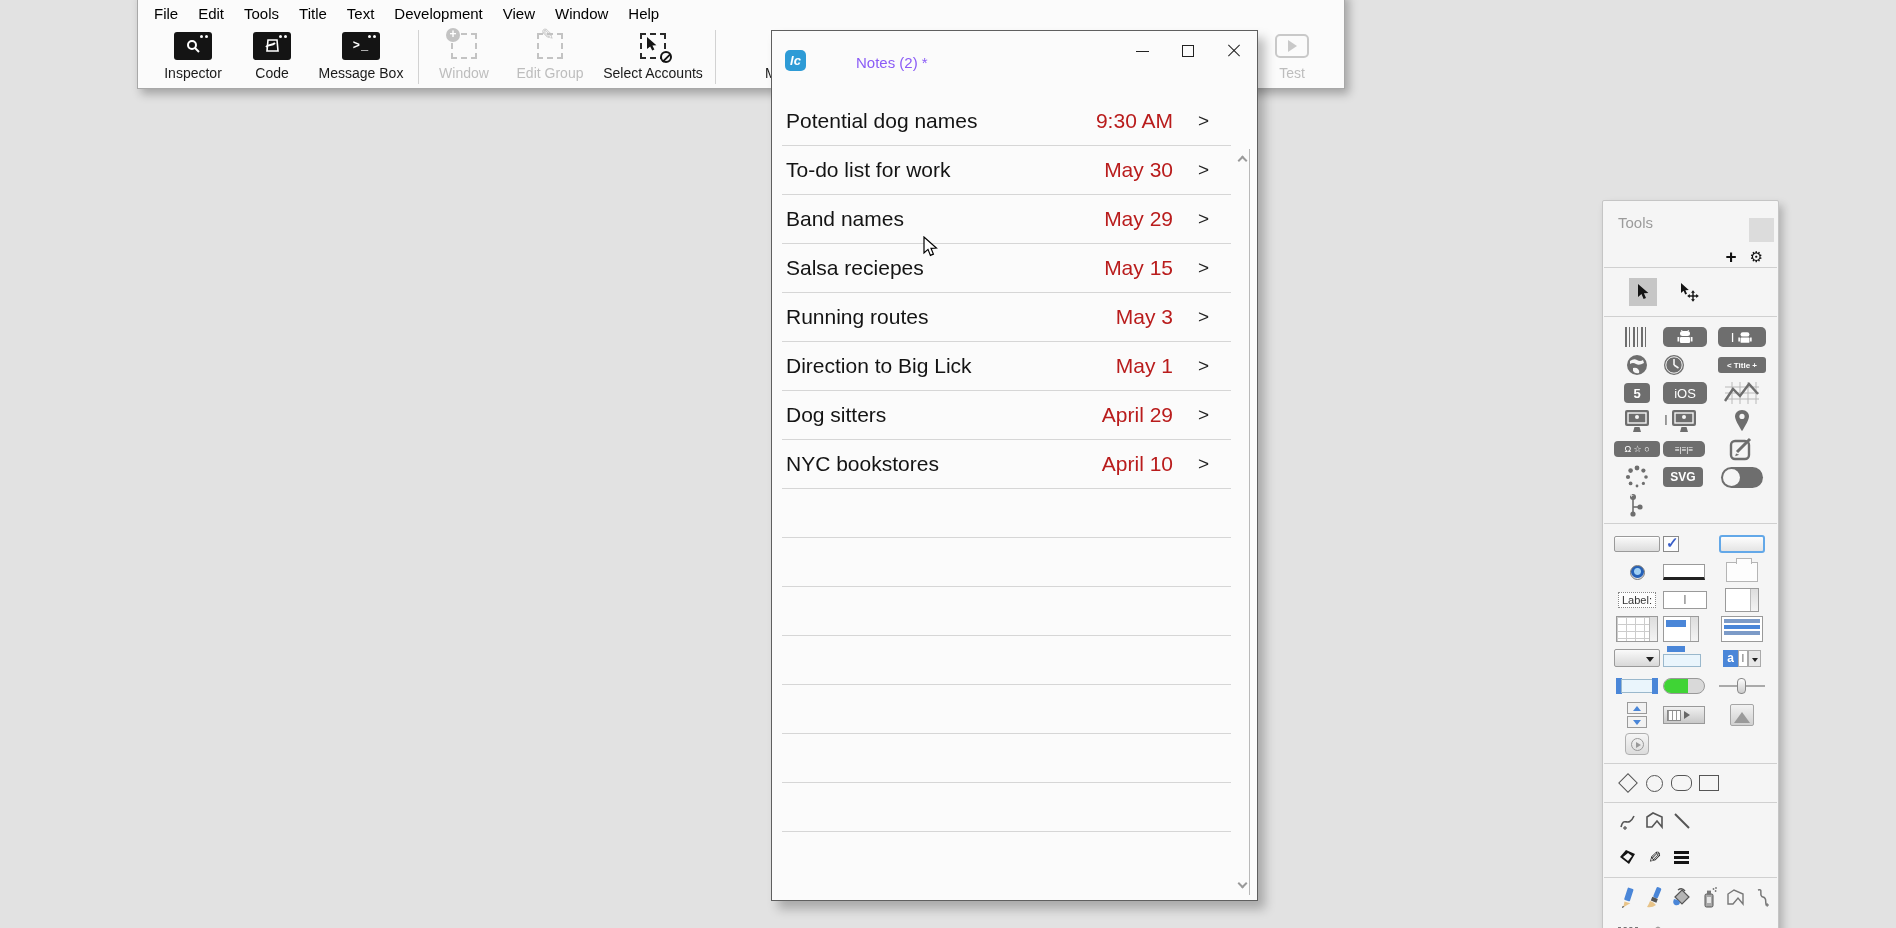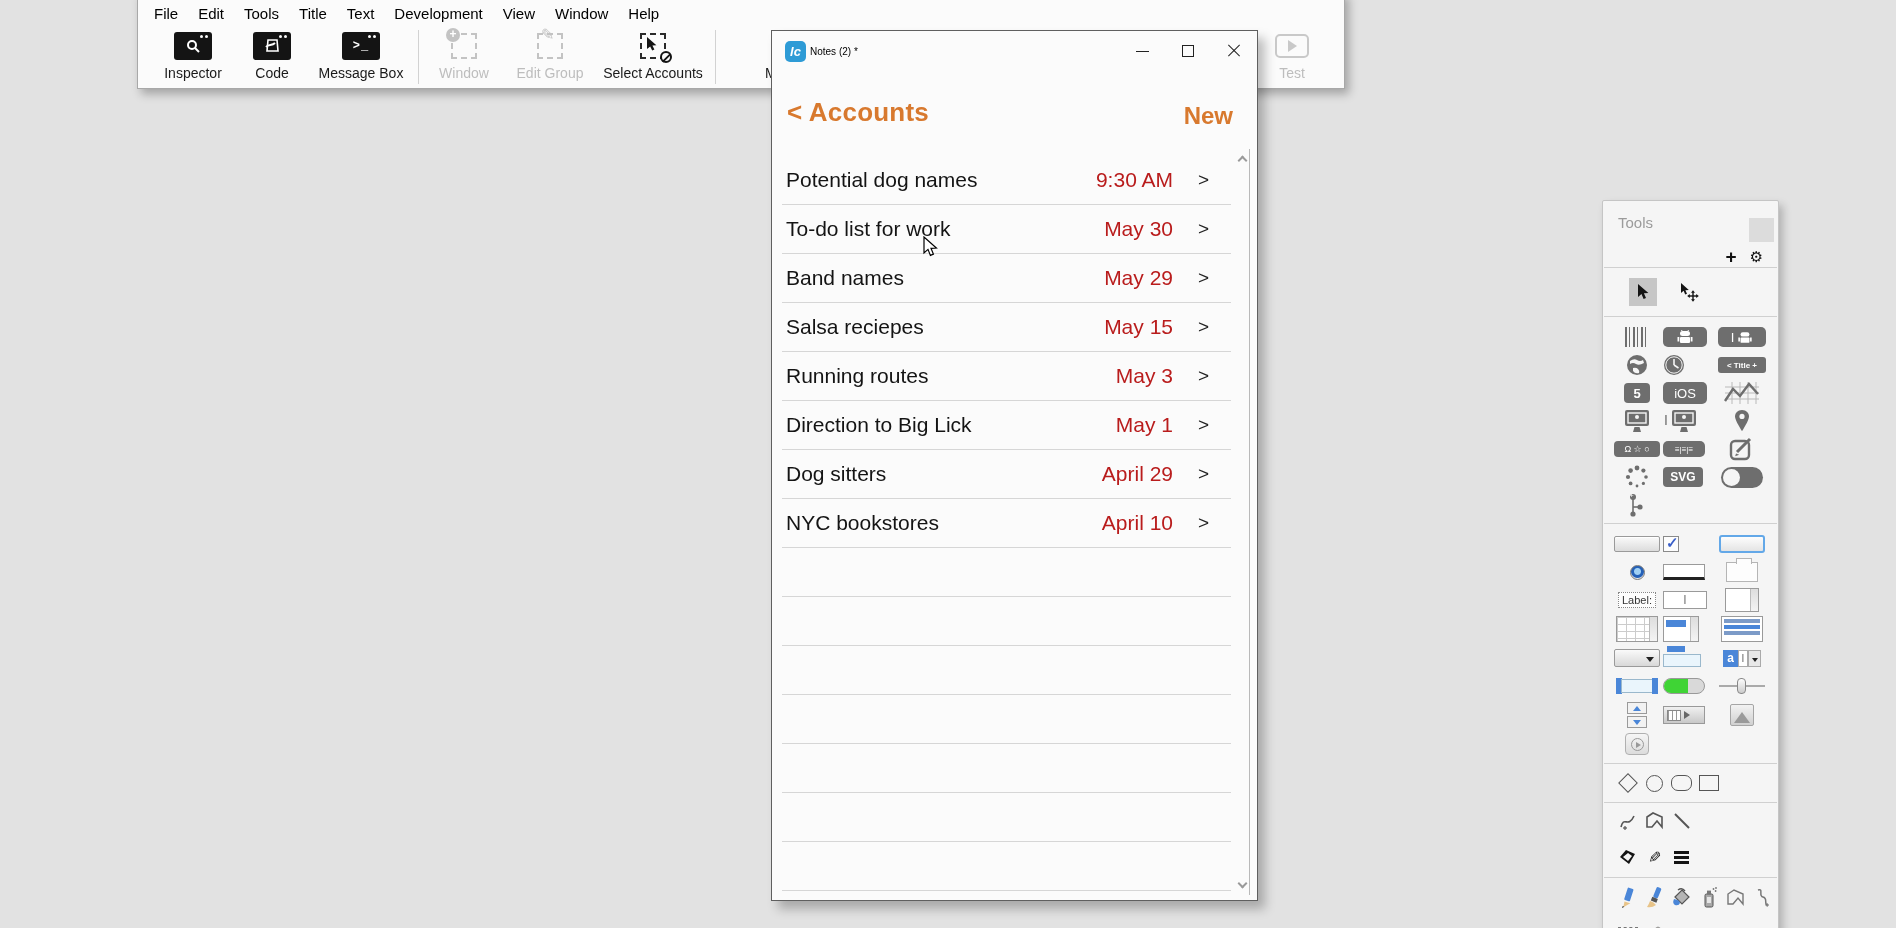--- a/index.html
+++ b/index.html
@@ -39,24 +39,24 @@
   .msg-env::after { transform:rotate(-28deg); }
   .test-phone { width:34px; height:24px; border:2px solid #c9c9c9; border-radius:5px; background:#fbfbfb;
                 display:flex; align-items:center; justify-content:center; }
   .test-phone .tri { width:0; height:0; border-left:9px solid #c9c9c9; border-top:6px solid transparent; border-bottom:6px solid transparent; }
 
   
   .notes-win {
     position:absolute; left:771px; top:30px; width:487px; height:871px;
     background:#fbfbfb; border:1px solid #5f5f5f; box-shadow:7px 8px 10px rgba(0,0,0,.25); z-index:20;
   }
-  .ntitlebar { display:flex; align-items:center; height:40px; padding-left:13px; }
+  .ntitlebar { display:flex; align-items:flex-end; height:40px; padding-left:13px;gap:24px; }
   .lc-logo { width:21px; height:21px; background:#2e9bd6; border-radius:5px; color:#fff;
              font-style:italic; font-weight:bold; font-size:13px; display:flex; align-items:center; justify-content:center; }
-  .ntitle { font-size:10px; color:#000000; margin-left:4px; flex:1; }
+  .ntitle { font-size:15px; color:#8b5cf6; margin-left:26px; flex:1; }
   .wbtns { display:flex; height:100%; }
   .wbtn { width:46px; height:100%; display:flex; align-items:center; justify-content:center; }
   .g-min { width:13px; height:1px; background:#222; }
   .g-max { width:12px; height:12px; border:1px solid #222; }
   .g-close { position:relative; width:14px; height:14px; }
   .g-close::before,.g-close::after { content:""; position:absolute; left:-1px; top:6px; width:16px; height:1px; background:#222; }
   .g-close::before { transform:rotate(45deg); } .g-close::after { transform:rotate(-45deg); }
   .nheader { display:flex; align-items:flex-start; padding:26px 24px 0 15px; }
   .back-btn { font-size:26px; font-weight:600; letter-spacing:.2px; }
   .new-btn { margin-left:auto; font-size:24px; font-weight:600; margin-top:5px; }
@@ -283,24 +283,20 @@
           <span class="g-min"></span>
         </span>
       <span class="wbtn">
           <span class="g-max"></span>
         </span>
       <span class="wbtn">
           <span class="g-close"></span>
         </span>
     </span>
   </div>
-  <div class="nheader">
-    <span class="back-btn" style="color:#d8792e">&lt; Accounts</span>
-    <span class="new-btn" style="color:#d8792e">New</span>
-  </div>
   <div class="nlist">
     <div class="note-row">
       <span class="n-title">Potential dog names</span>
       <span class="n-date">9:30 AM</span>
       <span class="n-chev">&gt;</span>
     </div>
     <div class="note-row">
       <span class="n-title">To-do list for work</span>
       <span class="n-date">May 30</span>
       <span class="n-chev">&gt;</span>

